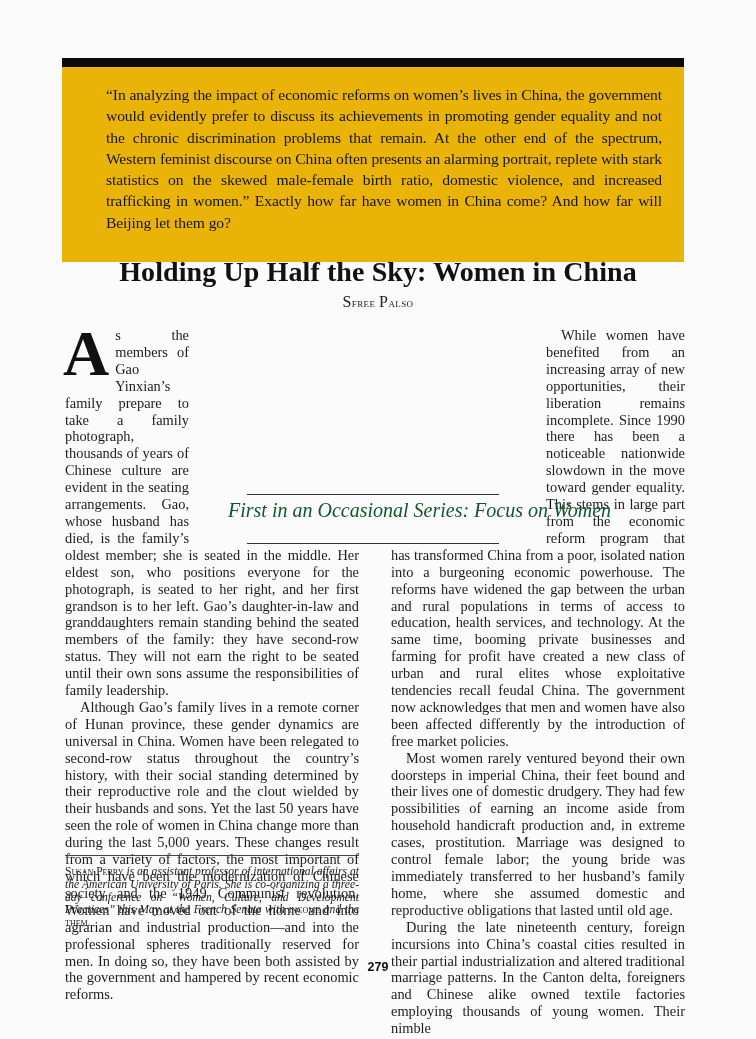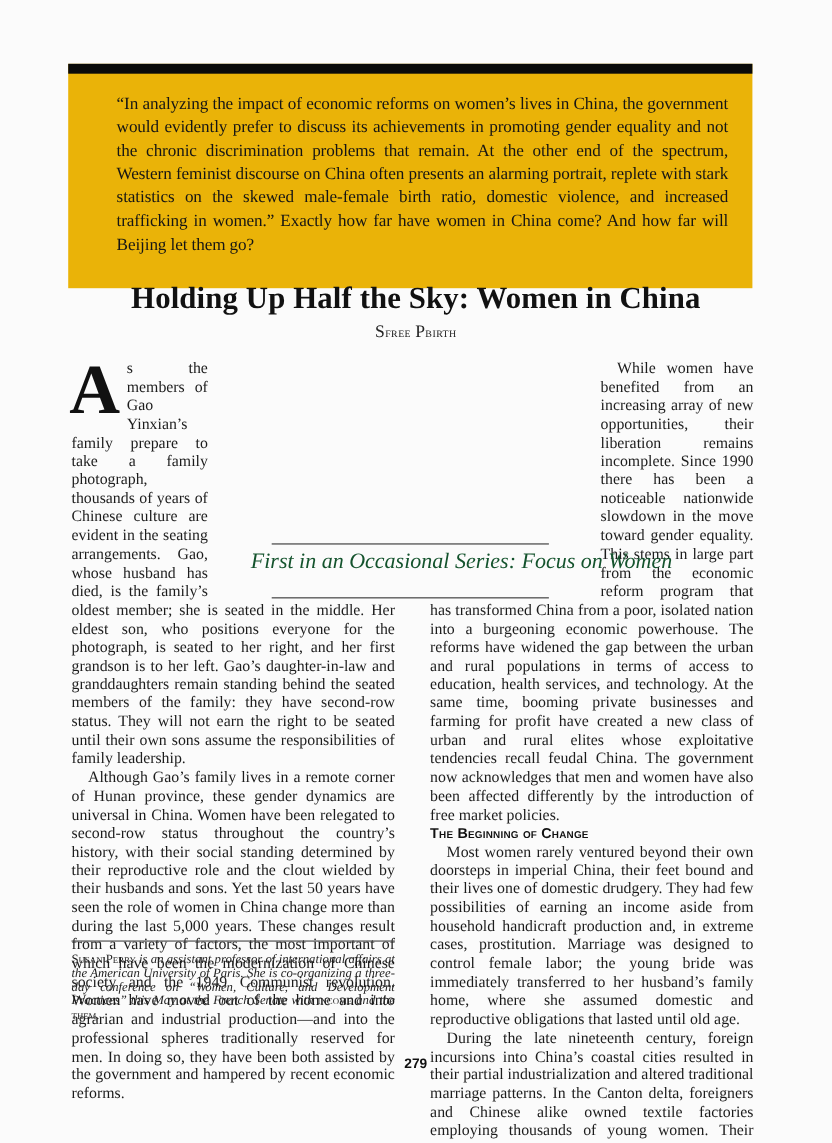--- a/index.html
+++ b/index.html
@@ -73,33 +73,32 @@
 
 <div class="pullbox">
   <div class="bar"></div>
   <div class="quote">“In analyzing the impact of economic reforms on women’s lives in China, the government would evidently prefer to discuss its achievements in promoting gender equality and not the chronic discrimination problems that remain. At the other end of the spectrum, Western feminist discourse on China often presents an alarming portrait, replete with stark statistics on the skewed male-female birth ratio, domestic violence, and increased trafficking in women.” Exactly how far have women in China come? And how far will Beijing let them go?</div>
 </div>
 
 <div class="title">Holding Up Half the Sky: Women in China</div>
 
 <div class="author">
   <span class="cap">S</span><span>free</span>
-  <span class="cap">P</span><span>birth</span>
+  <span class="cap">P</span><span>also</span>
 </div>
 
 <div class="col col-left">
   <div class="series-gap" style="margin-top:168px;"></div>
   <p class="noindent"><span class="dropcap">A</span><span>s the members of Gao Yinxian’s family prepare to take a family photograph, thousands of years of Chinese culture are evident in the seating arrangements. Gao, whose husband has died, is the family’s oldest member; she is seated in the middle. Her eldest son, who positions everyone for the photograph, is seated to her right, and her first grandson is to her left. Gao’s daughter-in-law and granddaughters remain standing behind the seated members of the family: they have second-row status. They will not earn the right to be seated until their own sons assume the responsibilities of family leadership.</span></p>
   <p>Although Gao’s family lives in a remote corner of Hunan province, these gender dynamics are universal in China. Women have been relegated to second-row status throughout the country’s history, with their social standing determined by their reproductive role and the clout wielded by their husbands and sons. Yet the last 50 years have seen the role of women in China change more than during the last 5,000 years. These changes result from a variety of factors, the most important of which have been the modernization of Chinese society and the 1949 Communist revolution. Women have moved out of the home and into agrarian and industrial production—and into the professional spheres traditionally reserved for men. In doing so, they have been both assisted by the government and hampered by recent economic reforms.</p>
 </div>
 
 <div class="col col-right">
   <div class="series-gap-l" style="margin-top:152px;"></div>
   <p>While women have benefited from an increasing array of new opportunities, their liberation remains incomplete. Since 1990 there has been a noticeable nationwide slowdown in the move toward gender equality. This stems in large part from the economic reform program that has transformed China from a poor, isolated nation into a burgeoning economic powerhouse. The reforms have widened the gap between the urban and rural populations in terms of access to education, health services, and technology. At the same time, booming private businesses and farming for profit have created a new class of urban and rural elites whose exploitative tendencies recall feudal China. The government now acknowledges that men and women have also been affected differently by the introduction of free market policies.</p>
-  <p class="heading">The Beginning of Change</p>
   <p>Most women rarely ventured beyond their own doorsteps in imperial China, their feet bound and their lives one of domestic drudgery. They had few possibilities of earning an income aside from household handicraft production and, in extreme cases, prostitution. Marriage was designed to control female labor; the young bride was immediately transferred to her husband’s family home, where she assumed domestic and reproductive obligations that lasted until old age.</p>
   <p>During the late nineteenth century, foreign incursions into China’s coastal cities resulted in their partial industrialization and altered traditional marriage patterns. In the Canton delta, foreigners and Chinese alike owned textile factories employing thousands of young women. Their nimble</p>
 </div>
 
 <div class="series">
   <div class="rule"></div>
   <div class="label">First in an Occasional Series: Focus on Women</div>
   <div class="rule"></div>
 </div>
 

